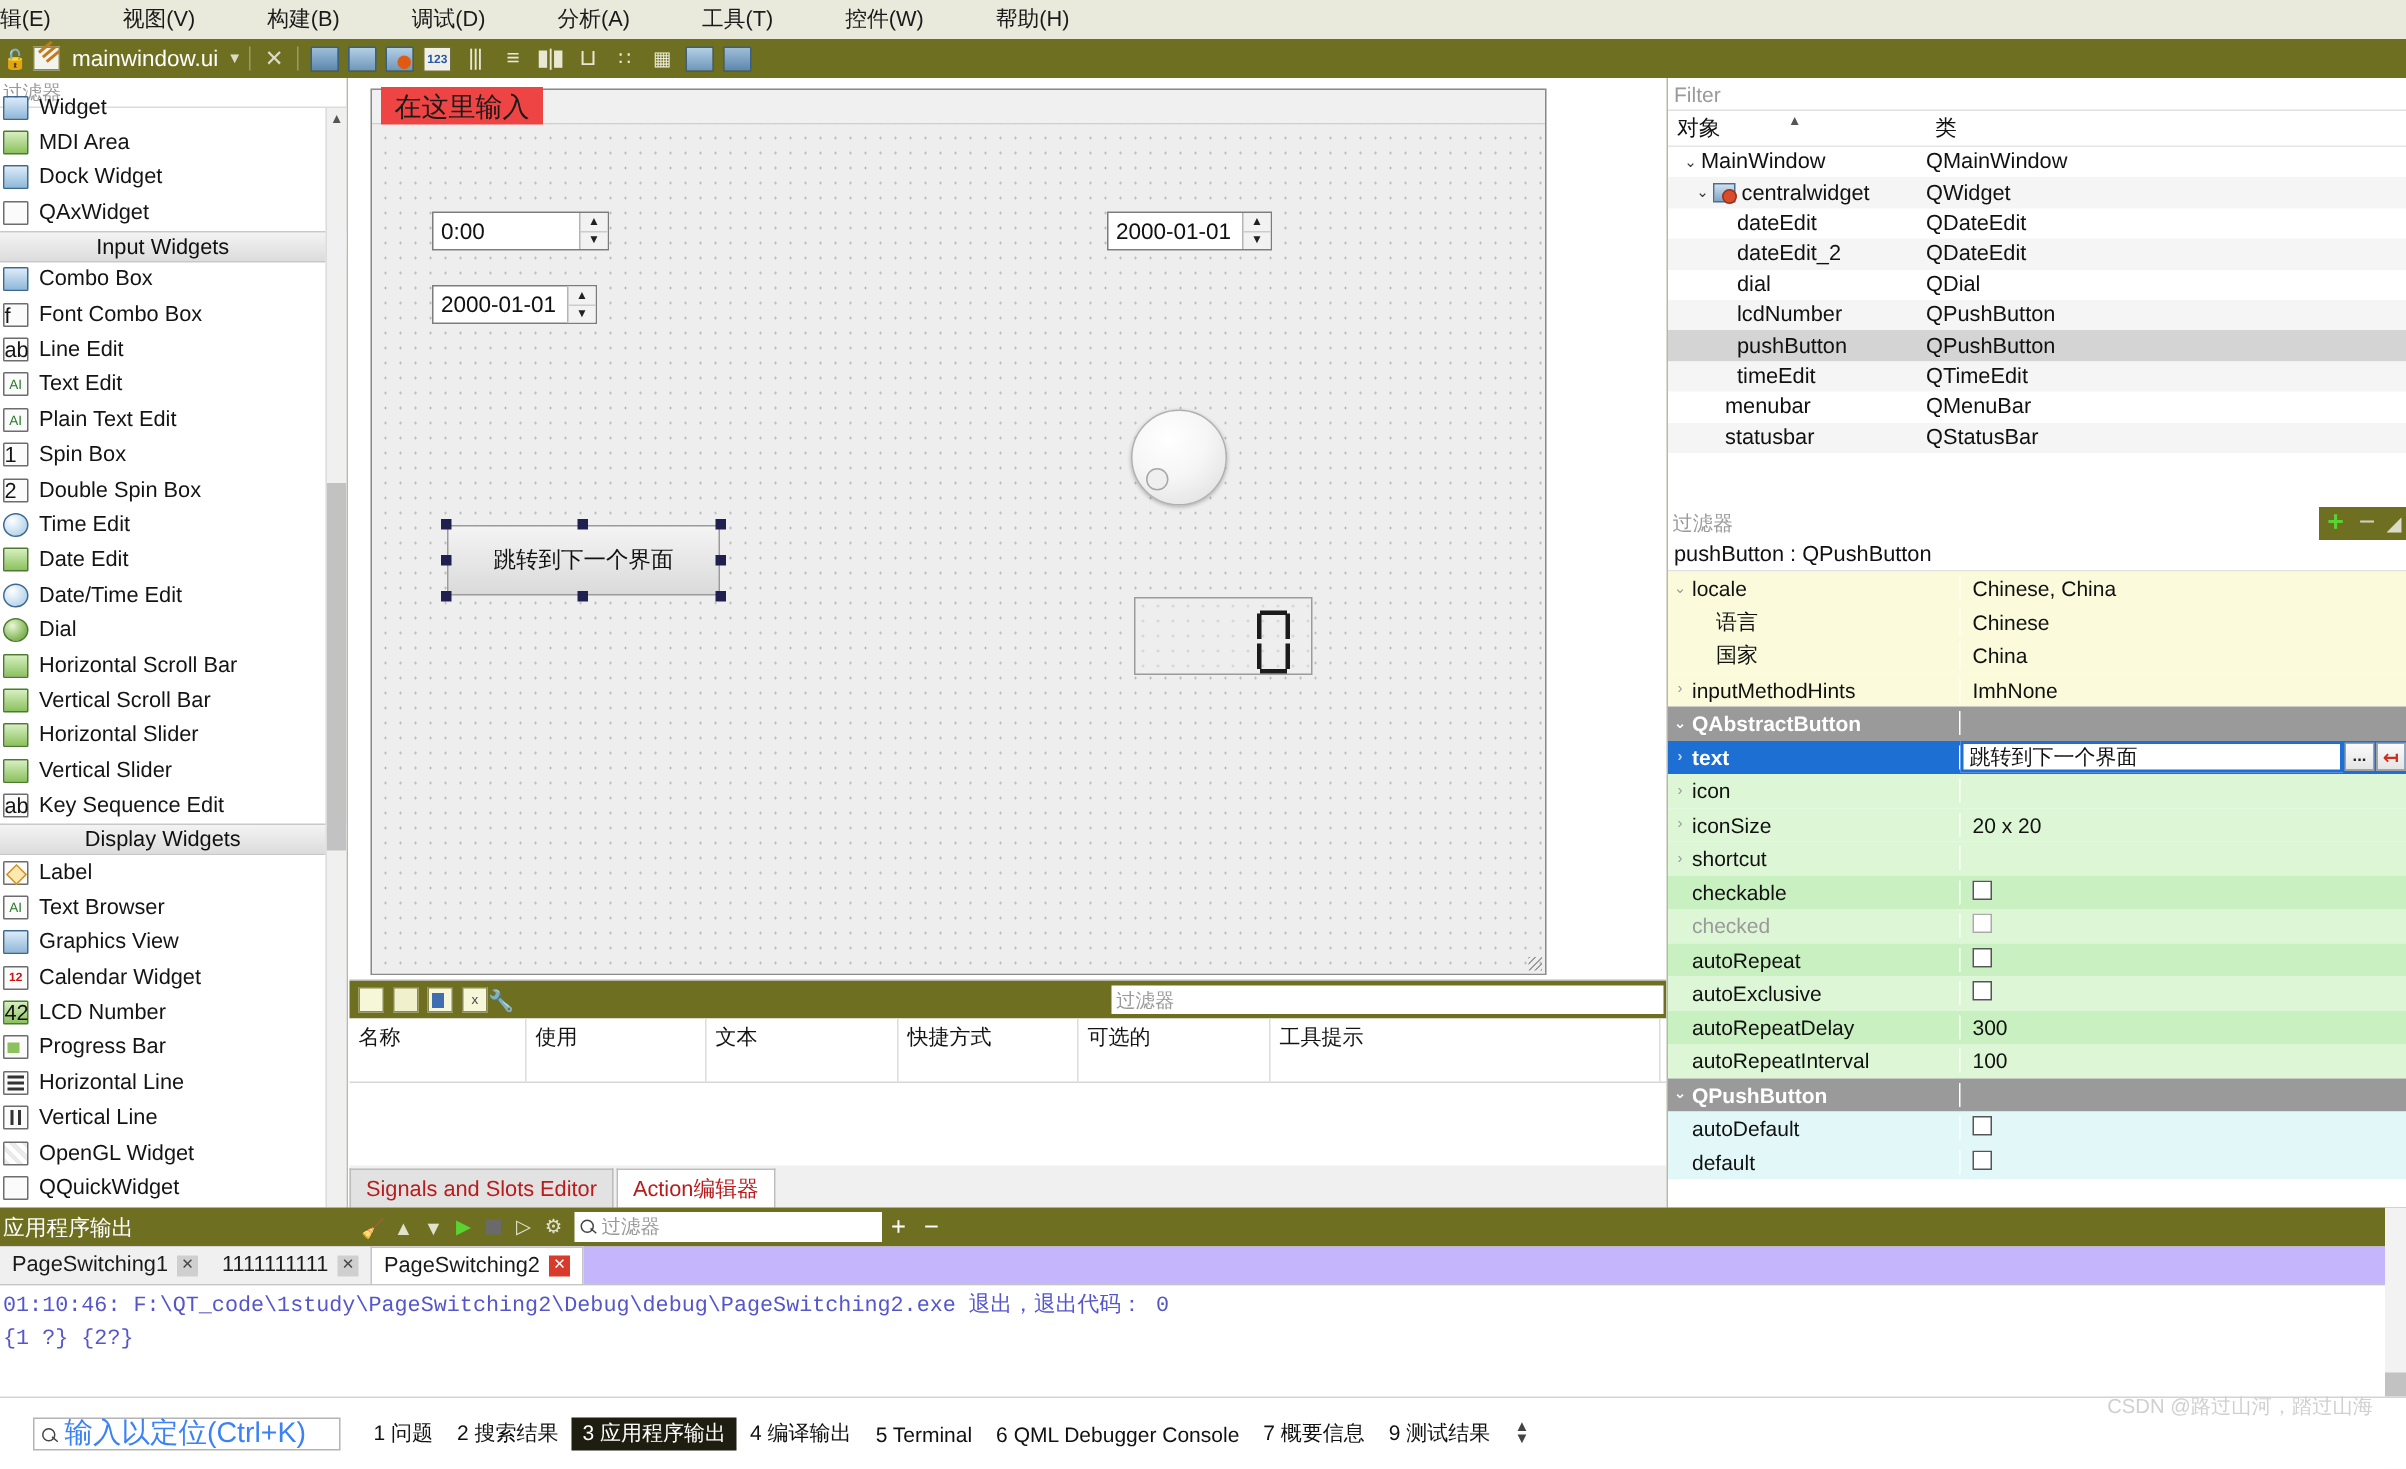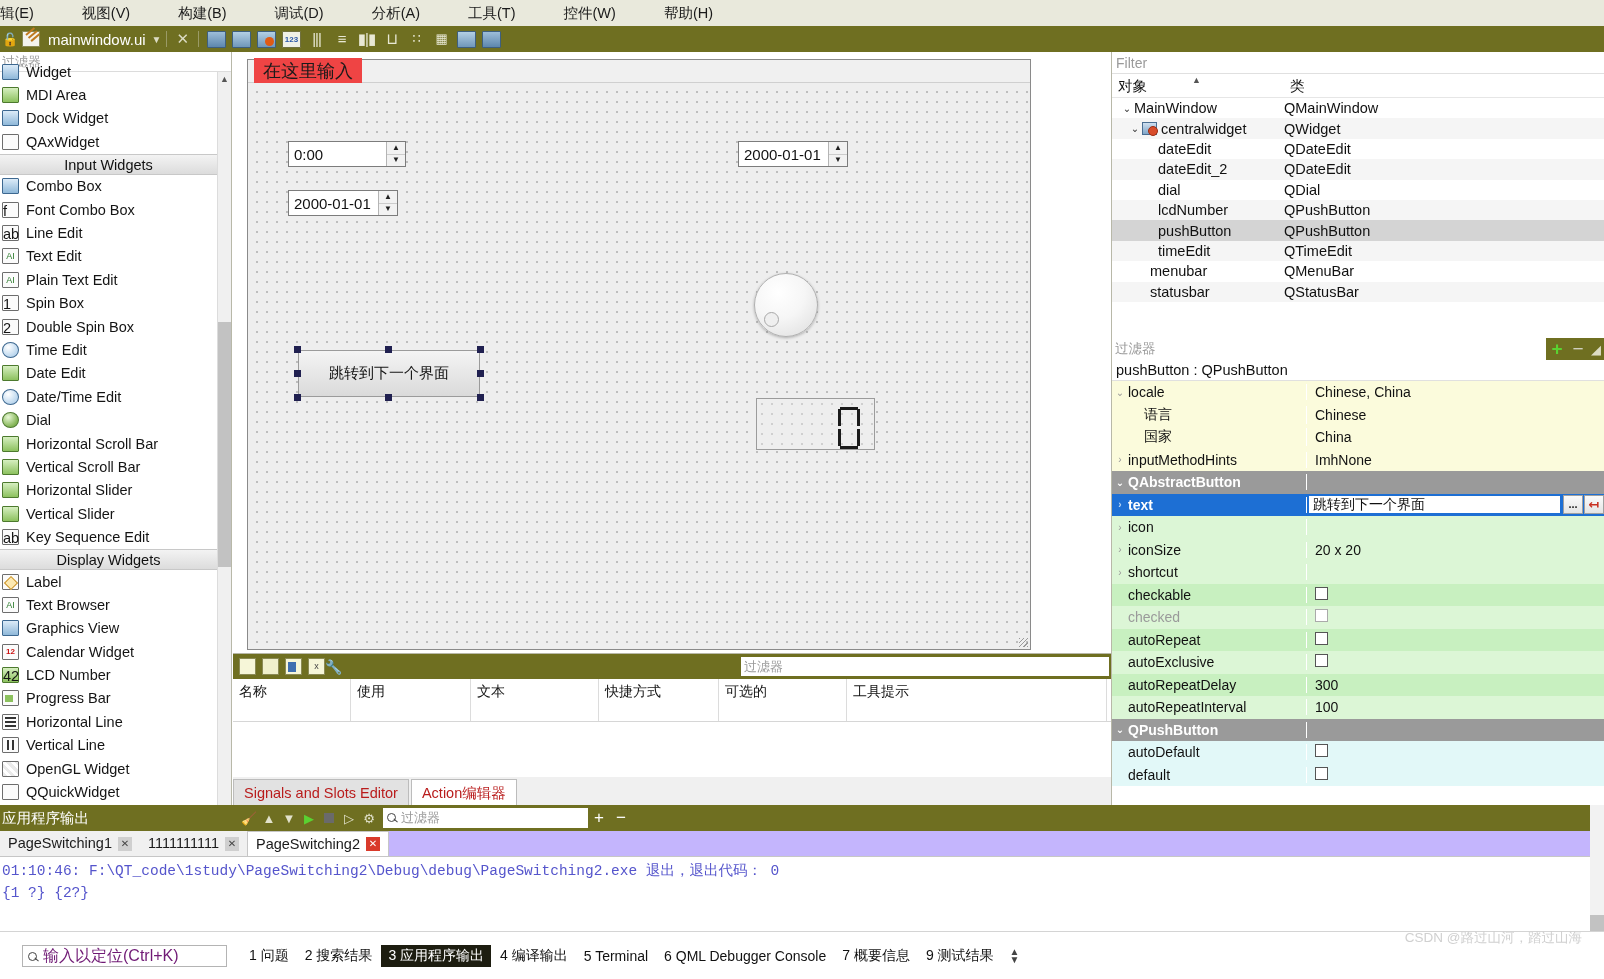--- a/index.html
+++ b/index.html
@@ -365,21 +365,21 @@
   }
 
   
   #statusbar {
     left: 0; top: 931px; width: 1604px; height: 48px;
     background: #ffffff; border-top: 1px solid #d4d4d4;
     display: flex; align-items: center;
   }
   #locator {
     margin-left: 22px; width: 205px; height: 22px; background:#ffffff;
-    border: 1px solid #b4b4b4; font-size: 16px; color:#701a75;
+    border: 1px solid #b4b4b4; font-size: 19px; color:#3b82f6;
     line-height: 20px; padding-left: 20px; position: relative;
   }
   #locator::before {
     content: ""; position: absolute; left: 5px; top: 6px; width: 7px; height: 7px;
     border: 1.4px solid #444; border-radius: 50%;
   }
   #locator::after {
     content: ""; position: absolute; left: 11px; top: 13px; width: 5px; height: 1.4px;
     background: #444; transform: rotate(40deg);
   }

